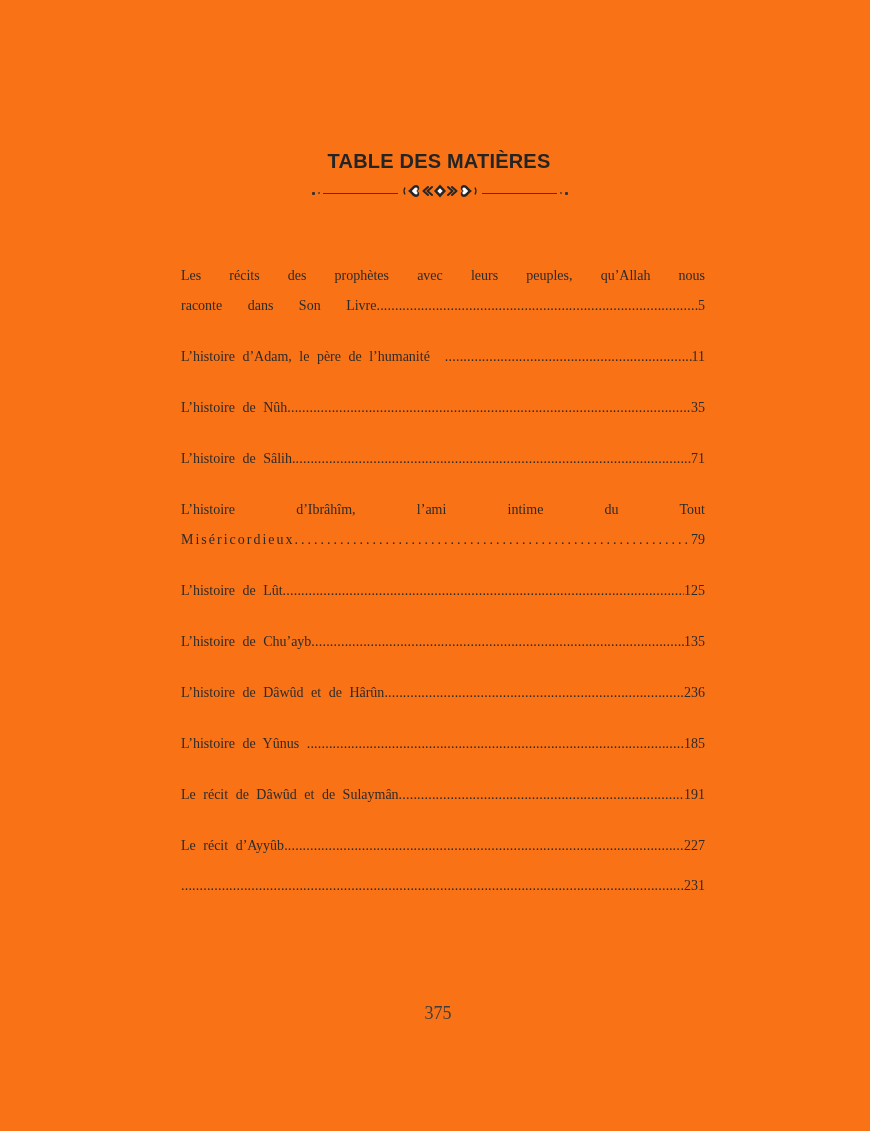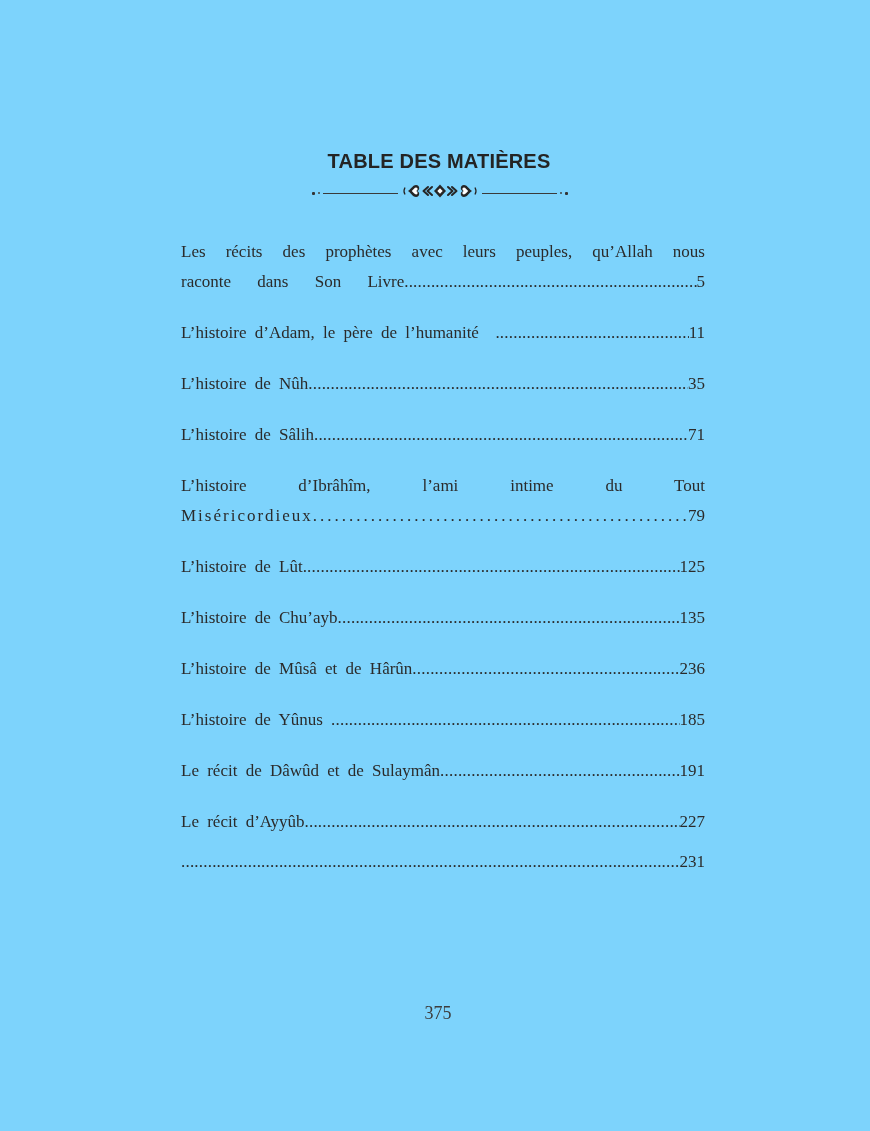--- a/index.html
+++ b/index.html
@@ -1,20 +1,20 @@
 <!DOCTYPE html>
 <html><head>
 <meta charset="utf-8">
 <style>
   html, body { margin: 0; padding: 0; background: #e8e8e8; }
   .page {
     position: relative;
     width: 870px; height: 1131px;
     margin: 0 auto;
-    background: #7dd3fc;
+    background: #f97316;
     font-family: "Liberation Serif", "DejaVu Serif", serif;
     color: #2b2b2b;
     overflow: hidden;
   }
   
   .title {
     margin-top: 147px;
     text-align: center;
     font-family: "Liberation Sans", "DejaVu Sans", sans-serif;
     font-weight: 700;
@@ -30,21 +30,21 @@
     margin: 6px auto 0;
     display: flex; align-items: center;
     transform: translateX(5px);
   }
   .d-dot  { flex: none; width: 3px; height: 3px; background: #333; border-radius: 1px; }
   .d-dot2 { flex: none; width: 2px; height: 2px; background: #444; border-radius: 50%; margin-left: 3px; }
   .d-dot2r{ flex: none; width: 2px; height: 2px; background: #444; border-radius: 50%; margin-right: 3px; }
   .d-line { flex: 1 1 auto; height: 1px; background: #3a3a3a; margin: 0 3px; }
   .d-orn  { flex: none; }
   
-  .toc { margin: 32px 165px 0 181px; font-size: 17px; }
+  .toc { margin: 56px 165px 0 181px; font-size: 14px; }
   .toc-entry { margin-bottom: 21px; }
   .toc-entry.mb-sm { margin-bottom: 13px; }
   .toc-line { line-height: 30px; }
   .toc-line.just { text-align: justify; text-align-last: justify; }
   .toc-lastline { display: flex; align-items: center; line-height: 30px; }
   .tight .toc-line, .tight .toc-lastline { line-height: 23px; }
   .toc-text { flex: none; white-space: pre; word-spacing: 4px; }
   .toc-text.ws-xl { word-spacing: 22px; }
   .toc-text.ws-lg { word-spacing: 8px; }
   .toc-text.ls-wide { letter-spacing: 2px; }
@@ -158,21 +158,21 @@
     <div class="toc-entry">
       <div class="toc-lastline">
         <span class="toc-text">L’histoire de Chu’ayb</span>
         <span class="leader"></span>
         <span class="page-num">135</span>
       </div>
     </div>
 
     <div class="toc-entry">
       <div class="toc-lastline">
-        <span class="toc-text">L’histoire de Mûsâ et de Hârûn</span>
+        <span class="toc-text">L’histoire de Dâwûd et de Hârûn</span>
         <span class="leader"></span>
         <span class="page-num">236</span>
       </div>
     </div>
 
     <div class="toc-entry">
       <div class="toc-lastline">
         <span class="toc-text">L’histoire de Yûnus </span>
         <span class="leader"></span>
         <span class="page-num">185</span>

